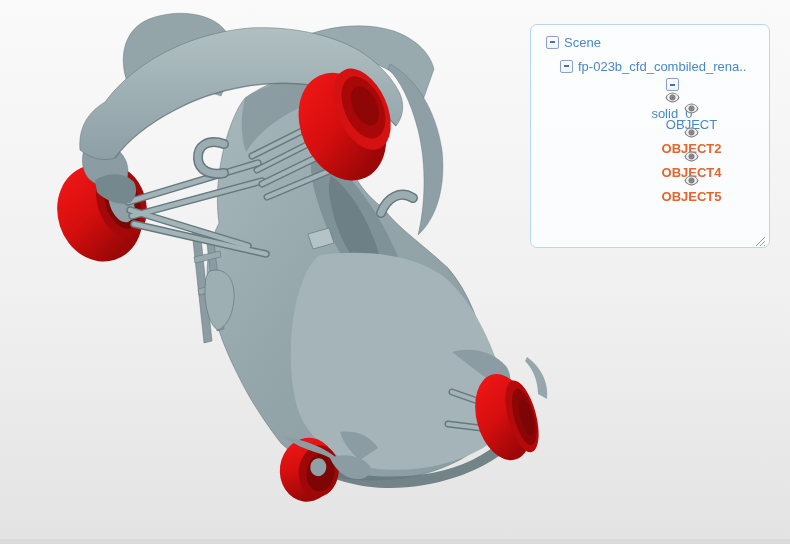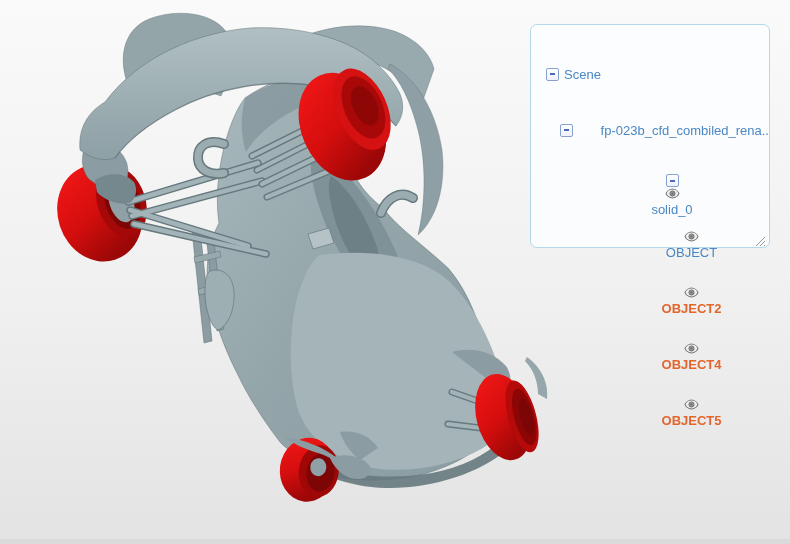--- a/index.html
+++ b/index.html
@@ -18,23 +18,23 @@
   }
   .bottom-edge{position:absolute;left:0;bottom:0;width:790px;height:5px;background:var(--bottom-edge);}
   .viewport-svg{position:absolute;left:0;top:0;}
 
   
   .scene-panel{
     position:absolute;left:530px;top:24px;width:240px;height:224px;box-sizing:border-box;
     background:var(--panel-bg);border:1px solid var(--panel-border);border-radius:7px;
     padding-top:5px;
   }
-  .tree-row{display:flex;align-items:center;height:24px;font-size:13px;cursor:pointer;margin-top:32px;}
+  .tree-row{display:flex;align-items:center;height:24px;font-size:13px;cursor:pointer;}
   .tree-row .gap{width:5px;flex:none;}
-  .lvl0{padding-left:15px;} .lvl1{padding-left:29px;justify-content:space-between;} .lvl2{padding-left:44px;flex-direction:column;} .lvl3{padding-left:83px;flex-direction:column;}
+  .lvl0{padding-left:15px;} .lvl1{padding-left:29px;} .lvl2{padding-left:44px;flex-direction:column;} .lvl3{padding-left:83px;flex-direction:column;}
   .label.blue{color:var(--text-blue);font-weight:400;}
   .label.orange{color:var(--text-orange);font-weight:700;}
   .expander{width:11px;height:11px;flex:none;border:1px solid var(--expander-border);border-radius:2px;
     background:linear-gradient(#ffffff,#eef2fb);display:inline-flex;align-items:center;justify-content:center;}
   .expander .minus{width:5px;height:2px;background:var(--expander-glyph);}
   .eye{flex:none;display:inline-block;}
   .resize-grip{position:absolute;right:3px;bottom:3px;width:11px;height:11px;cursor:nwse-resize;}
 </style>
 </head>
 <body>

